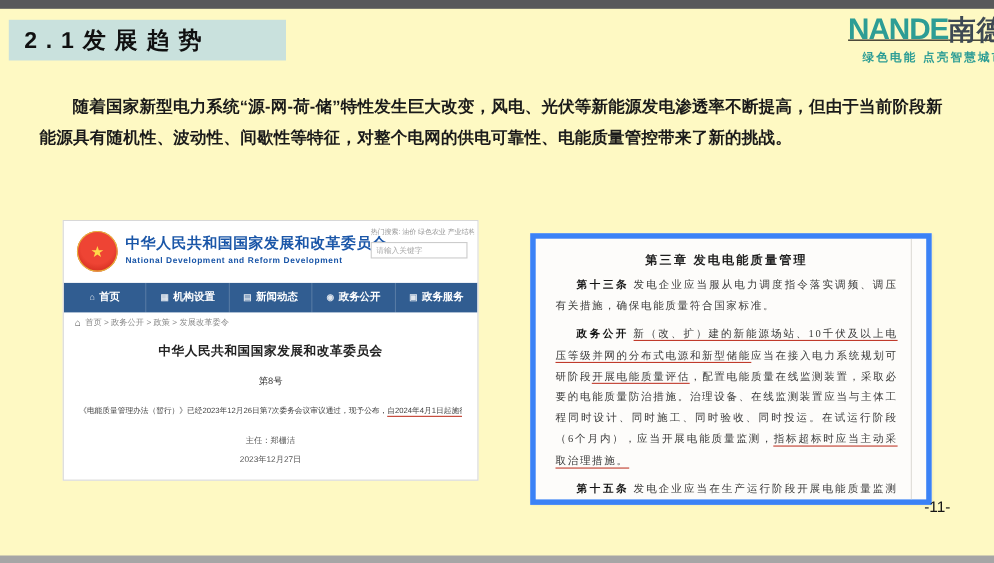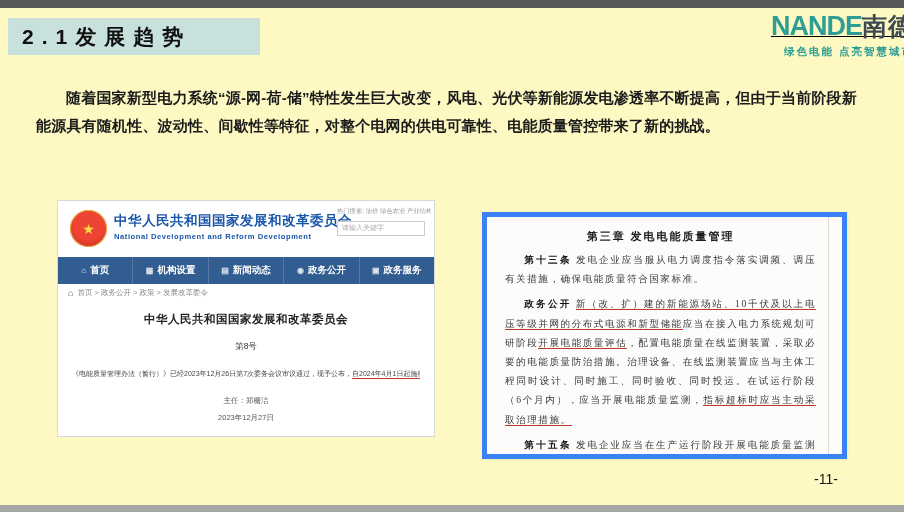--- a/index.html
+++ b/index.html
@@ -63,21 +63,21 @@
   .reg{position:absolute;left:470px;top:200px;width:365px;height:247px;margin:12px;background:#fdfcfa;
        border:5px solid #3b82f6;box-sizing:border-box;overflow:hidden;box-shadow:1px 1px 2px rgba(0,0,0,0.06);}
   .reg::after{content:"";position:absolute;top:0;bottom:0;right:13px;border-left:1px solid #dedcd6;}
   .reg-inner{padding:12px 26px 0 18px;font-family:"Liberation Serif",serif;color:#3a3a3a;}
   .reg-title{text-align:center;font-size:11px;font-weight:bold;letter-spacing:2px;color:#1e1e1e;}
   .reg-p{margin:6px 0 0;font-size:9.6px;line-height:2.0;letter-spacing:1.5px;text-align:justify;
          text-indent:2em;}
   .reg-p b{color:#141414;margin-right:4px;letter-spacing:2px;}
   .reg-p .red-u{border-bottom:1px solid var(--underline-red,#c03a2b);padding-bottom:0;}
 
-  .page-num{position:absolute;left:814px;top:452px;width:50px;text-align:left;font-size:14px;color:#151515;margin-top:19px;}
+  .page-num{position:absolute;left:814px;top:452px;width:50px;text-align:right;font-size:14px;color:#151515;}
 </style>
 </head>
 <body>
 
 <div class="canvas">
   <div class="top-bar"></div>
   <div class="right-gutter"></div>
   <div class="bottom-bar"></div>
 
   <div class="title-block">

